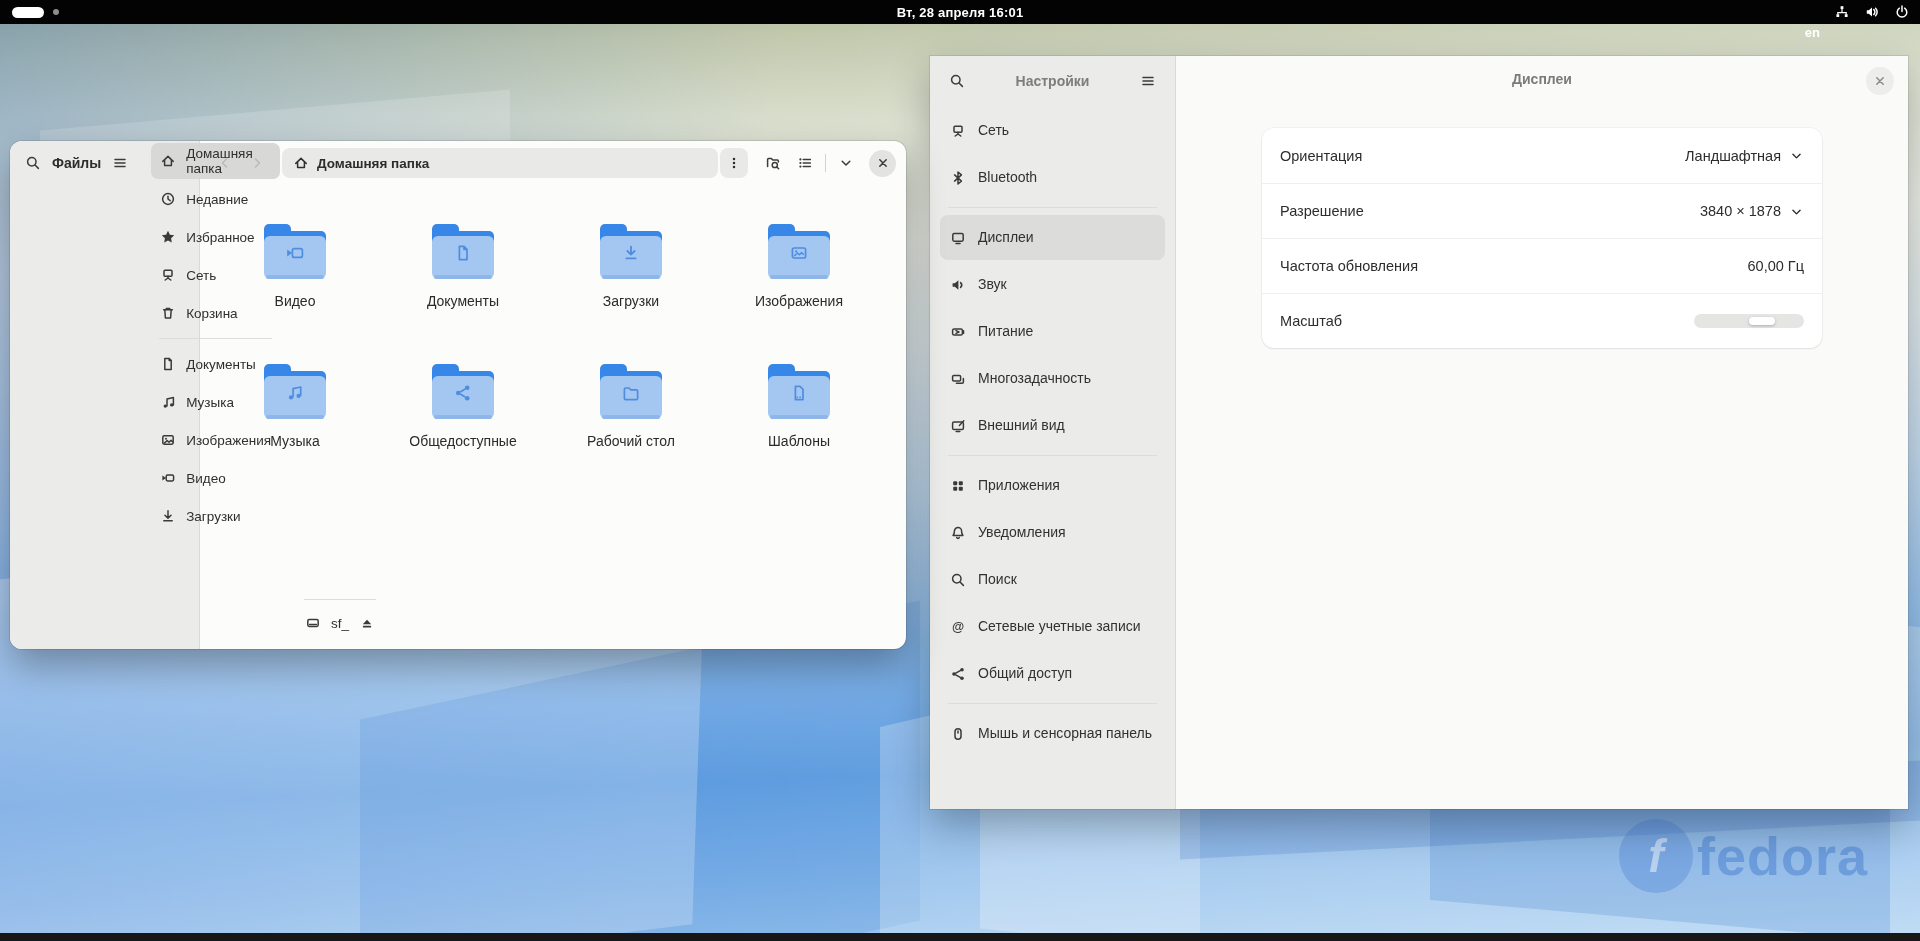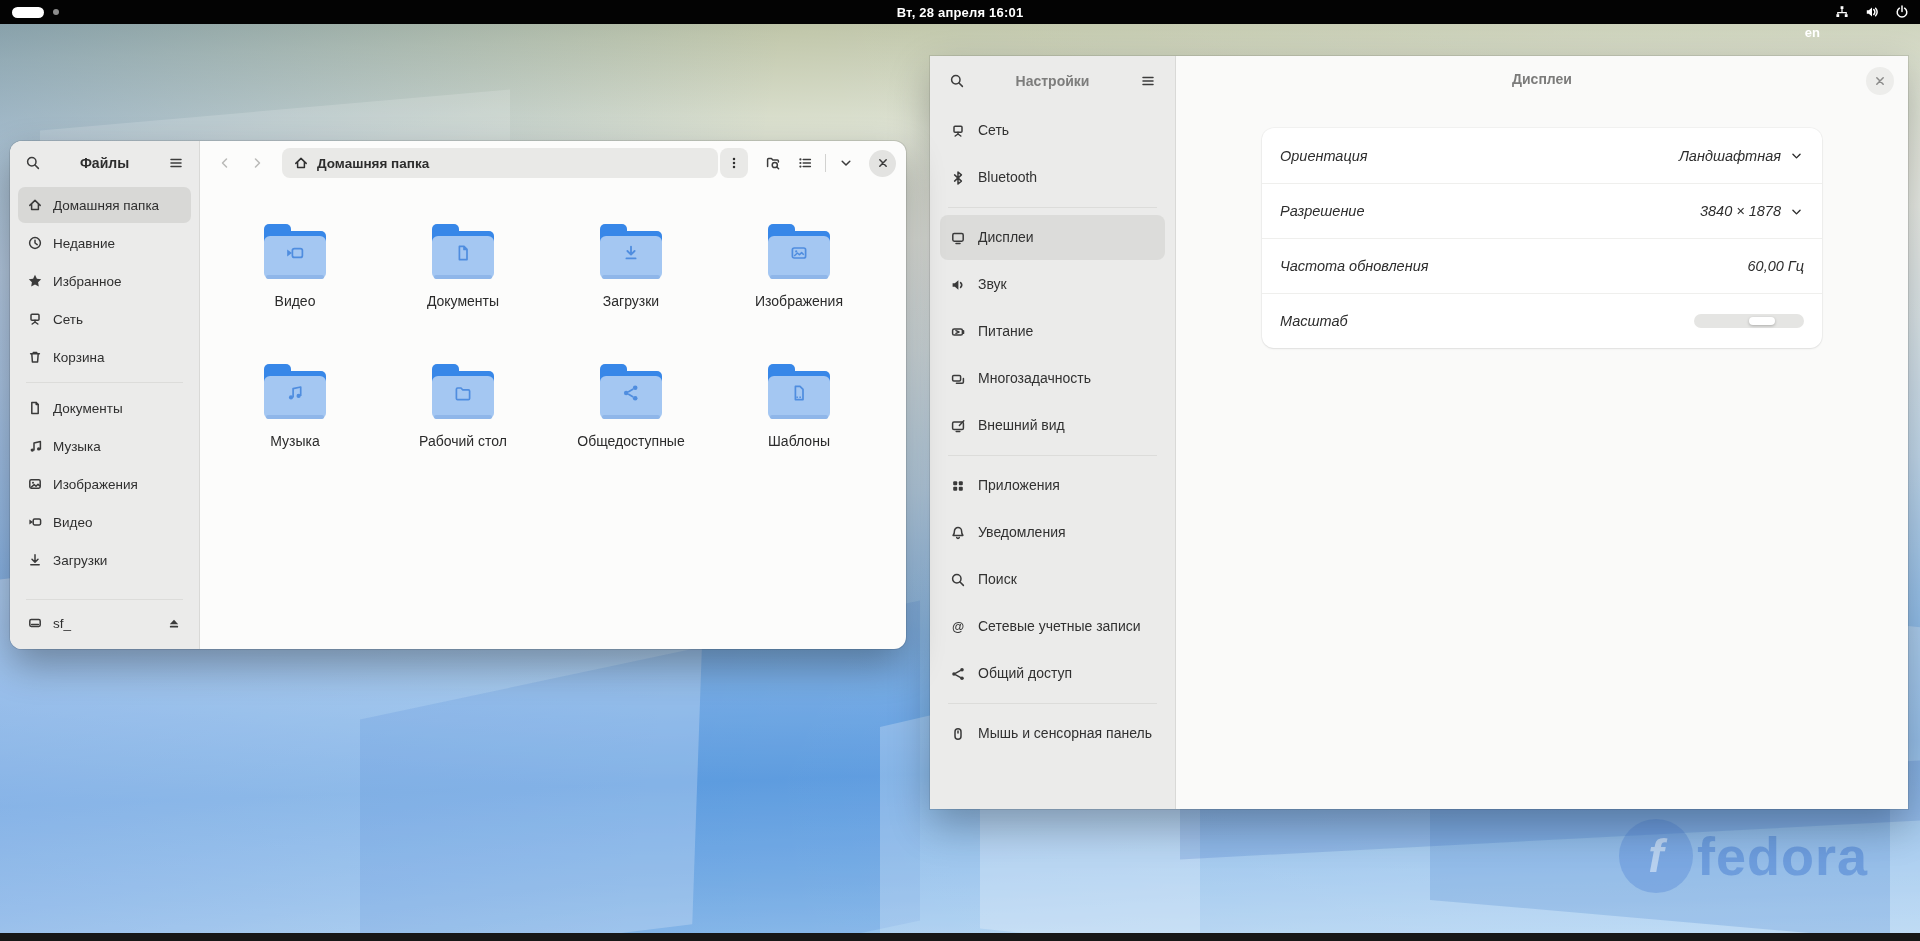--- a/index.html
+++ b/index.html
@@ -45,21 +45,21 @@
 
   
   .ic { display:inline-flex; }
   .ic svg { display:block; }
   .sep { height:1px; background:#dcdcda; margin:5px 8px; }
 
   
   .fileswin { position:absolute; left:10px; top:141px; width:896px; height:508px; border-radius:12px;
     background:#fcfcfb; box-shadow:0 16px 38px rgba(0,0,0,.33), 0 0 0 1px rgba(0,0,0,.10);
     display:flex; overflow:hidden; z-index:20; }
-  .f-side { width:190px; background:#ebebea; border-right:1px solid #d9d9d7; display:flex; flex-direction:column; }
+  .f-side { width:190px; background:#ebebea; border-right:1px solid #d9d9d7; display:flex; flex-direction:row; }
   .hd-row { height:44px; display:flex; align-items:center; padding:0 8px; gap:4px; flex:none; }
   .icon-btn { width:30px; height:30px; border-radius:7px; display:flex; align-items:center; justify-content:center; color:#3c3c3c; }
   .f-title { flex:1; text-align:center; font-weight:bold; font-size:14px; color:#2d2d2d; }
   .f-list { padding:2px 8px 0 8px; display:flex; flex-direction:column; gap:2px; }
   .f-item { height:36px; border-radius:7px; display:flex; align-items:center; gap:10px; padding:0 9px;
     font-size:13.5px; color:#2f2f2f; }
   .f-item.selected { background:#d8d8d6; }
   .f-item .ic { width:16px; height:16px; color:#3a3a3a; }
   .f-side-bottom { margin-top:auto; padding:0 8px 8px 8px; }
   .trail { margin-left:auto; color:#3a3a3a; width:16px; height:16px; }
@@ -90,21 +90,21 @@
   .s-list { padding:2px 10px; display:flex; flex-direction:column; gap:2px; overflow:hidden; }
   .s-item { min-height:45px; border-radius:8px; display:flex; align-items:center; gap:12px; padding:4px 10px;
     font-size:14px; color:#313131; line-height:1.22; }
   .s-item.selected { background:#dcdcda; }
   .s-item .ic { width:16px; height:16px; color:#3a3a3a; flex:none; }
   .s-main { flex:1; display:flex; flex-direction:column; position:relative; }
   .s-hd { height:46px; display:flex; align-items:center; justify-content:center; flex:none; }
   .s-title { font-weight:bold; font-size:14px; color:#7b7b7a; }
   .s-close { position:absolute; right:14px; top:11px; width:28px; height:28px; border-radius:50%;
     background:#ededeb; color:#8b8b8a; display:flex; align-items:center; justify-content:center; }
-  .panel { padding:26px 86px 0 86px;font-style:italic; }
+  .panel { padding:26px 86px 0 86px; }
   .card { background:#ffffff; border-radius:12px; box-shadow:0 1px 2px rgba(0,0,0,.08), 0 0 0 1px rgba(0,0,0,.03); }
   .row { height:55px; display:flex; align-items:center; padding:0 18px; gap:12px; }
   .row + .row { border-top:1px solid #efefed; }
   .row .lab { font-size:14.5px; color:#2d2d2d; }
   .row .val { margin-left:auto; display:flex; align-items:center; gap:8px; font-size:14.5px; color:#2d2d2d;text-align:right; }
   .row .val .ic { width:15px; height:15px; color:#2d2d2d; }
   .seg { margin-left:auto; background:#e5e5e3; border-radius:9px; padding:3px; display:flex; }
   .seg .opt { padding:4px 13px; font-size:13.5px; font-weight:bold; color:#2b2b2b; border-radius:7px;
     display:flex; align-items:center; position:relative; }
   .seg .opt:not(:first-child)::before { content:''; position:absolute; left:-.5px; top:6px; bottom:6px;
@@ -472,46 +472,46 @@
             <span class="ic">
               <svg viewBox="0 0 66 62" width="66" height="62">
                 <rect x="2" y="3" width="27" height="20" rx="5" fill="#3787e8"></rect>
                 <rect x="2" y="10" width="62" height="14" rx="5" fill="#3787e8"></rect>
                 <rect x="2" y="15" width="62" height="43" rx="6" fill="#a4c7f2"></rect>
                 <rect x="4" y="54" width="58" height="4" rx="2" fill="#8fb6e9"></rect>
               </svg>
             </span>
             <span class="ic emblem">
               <svg viewBox="0 0 22 22" width="22" height="22">
-                <path d="M4.4 16.4 V7.2 A1.2 1.2 0 0 1 5.6 6 H9 L10.6 7.8 H16.4 A1.2 1.2 0 0 1 17.6 9 V16.4 A1.2 1.2 0 0 1 16.4 17.6 H5.6 A1.2 1.2 0 0 1 4.4 16.4 Z" stroke="currentColor" fill="none" stroke-width="1.7" stroke-linejoin="round"></path>
-              </svg>
-            </span>
-          </span>
-          <span class="lbl">Рабочий стол</span>
+                <circle cx="6.2" cy="11" r="2.3" fill="currentColor"></circle>
+                <circle cx="15.2" cy="5.8" r="2.3" fill="currentColor"></circle>
+                <circle cx="15.2" cy="16.2" r="2.3" fill="currentColor"></circle>
+                <path d="M8.2 9.9 L13.2 6.9 M8.2 12.1 L13.2 15.1" stroke="currentColor" stroke-width="1.7"></path>
+              </svg>
+            </span>
+          </span>
+          <span class="lbl">Общедоступные</span>
         </div>
         <div class="cell">
           <span class="foldericon">
             <span class="ic">
               <svg viewBox="0 0 66 62" width="66" height="62">
                 <rect x="2" y="3" width="27" height="20" rx="5" fill="#3787e8"></rect>
                 <rect x="2" y="10" width="62" height="14" rx="5" fill="#3787e8"></rect>
                 <rect x="2" y="15" width="62" height="43" rx="6" fill="#a4c7f2"></rect>
                 <rect x="4" y="54" width="58" height="4" rx="2" fill="#8fb6e9"></rect>
               </svg>
             </span>
             <span class="ic emblem">
               <svg viewBox="0 0 22 22" width="22" height="22">
-                <circle cx="6.2" cy="11" r="2.3" fill="currentColor"></circle>
-                <circle cx="15.2" cy="5.8" r="2.3" fill="currentColor"></circle>
-                <circle cx="15.2" cy="16.2" r="2.3" fill="currentColor"></circle>
-                <path d="M8.2 9.9 L13.2 6.9 M8.2 12.1 L13.2 15.1" stroke="currentColor" stroke-width="1.7"></path>
-              </svg>
-            </span>
-          </span>
-          <span class="lbl">Общедоступные</span>
+                <path d="M4.4 16.4 V7.2 A1.2 1.2 0 0 1 5.6 6 H9 L10.6 7.8 H16.4 A1.2 1.2 0 0 1 17.6 9 V16.4 A1.2 1.2 0 0 1 16.4 17.6 H5.6 A1.2 1.2 0 0 1 4.4 16.4 Z" stroke="currentColor" fill="none" stroke-width="1.7" stroke-linejoin="round"></path>
+              </svg>
+            </span>
+          </span>
+          <span class="lbl">Рабочий стол</span>
         </div>
         <div class="cell">
           <span class="foldericon">
             <span class="ic">
               <svg viewBox="0 0 66 62" width="66" height="62">
                 <rect x="2" y="3" width="27" height="20" rx="5" fill="#3787e8"></rect>
                 <rect x="2" y="10" width="62" height="14" rx="5" fill="#3787e8"></rect>
                 <rect x="2" y="15" width="62" height="43" rx="6" fill="#a4c7f2"></rect>
                 <rect x="4" y="54" width="58" height="4" rx="2" fill="#8fb6e9"></rect>
               </svg>

